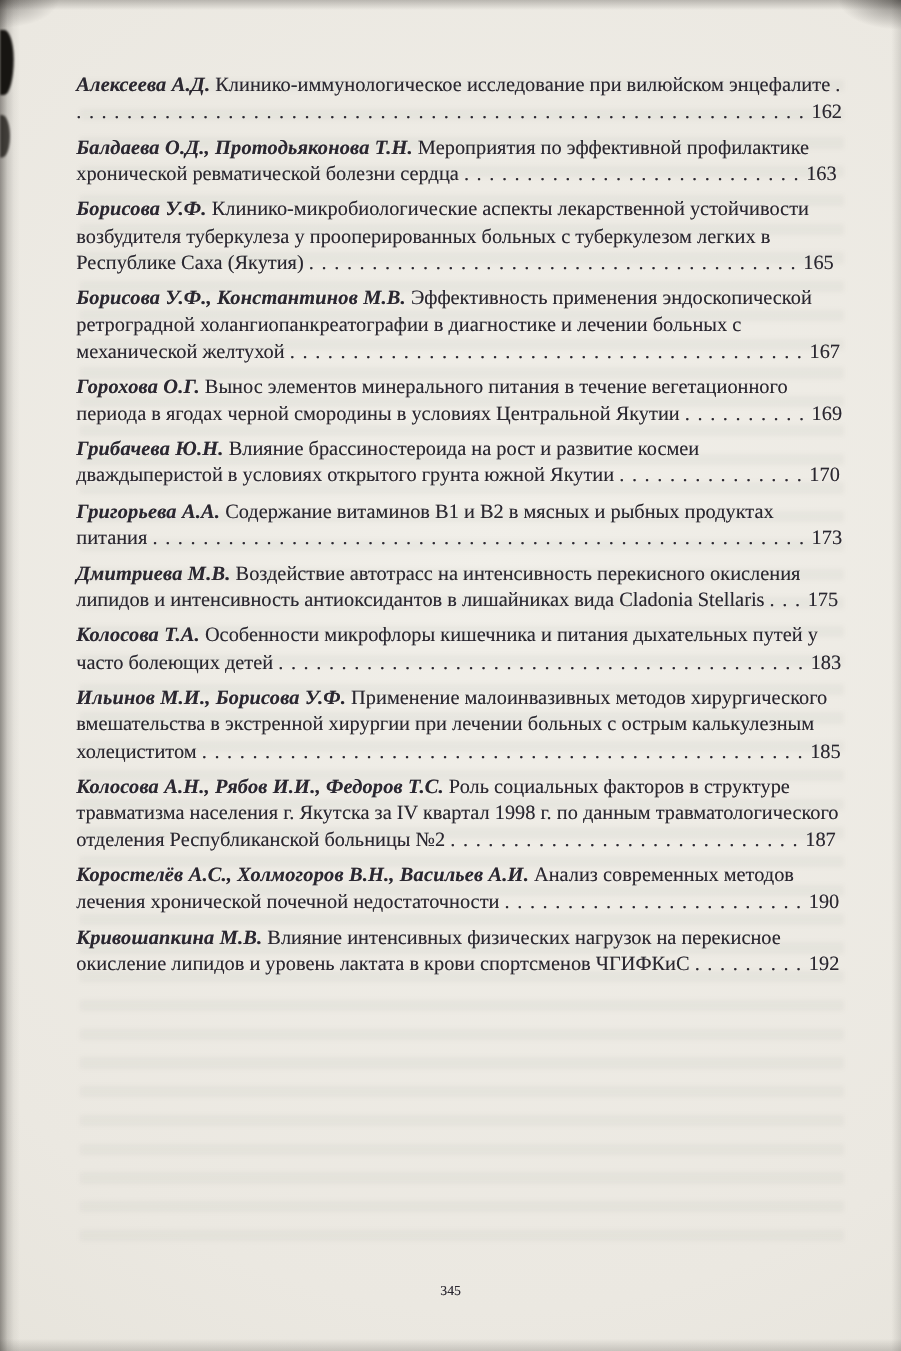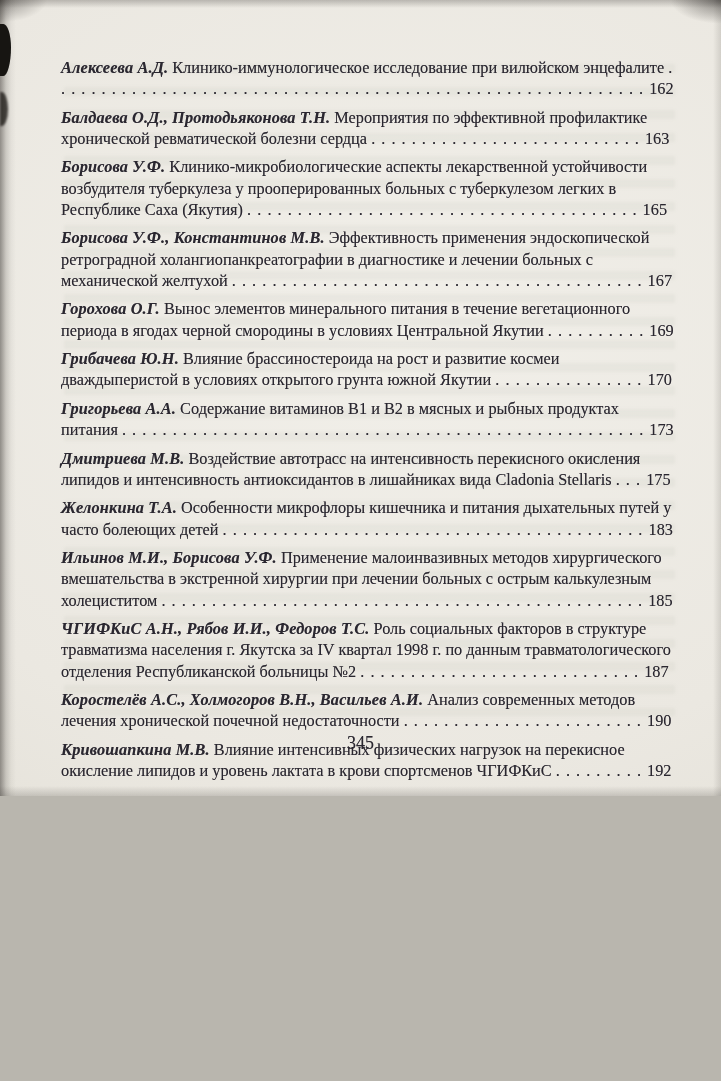--- a/index.html
+++ b/index.html
@@ -2,21 +2,21 @@
 <html lang="ru" style="--paper: #ebe8e1; --ink: #2a2730;"><head>
 <meta charset="utf-8">
 <style>
   * { box-sizing: border-box; }
   html, body { margin: 0; padding: 0; background: #b9b6ae; }
   body { width: 721px; height: 1081px; overflow: hidden; }
 
   .page {
     position: relative;
     width: 721px;
-    height: 796px;
+    height: 1081px;
     background-color: var(--paper, #ebe8e1);
     background-image: radial-gradient(140% 100% at 55% 42%,
       #f1efe9 0%, #ebe8e1 55%, #e3e0d7 85%, #dcd8cd 100%);
     font-family: "Liberation Serif", "DejaVu Serif", serif;
     color: var(--ink, #2a2730);
     overflow: hidden;
   }
 
   
   .edge-left {
@@ -86,21 +86,21 @@
     font-weight: bold;
     letter-spacing: 0.15px;
   }
   .leader { word-spacing: 2px; }
   .pagenum { padding-left: 2px; }
 
   .footer {
     position: absolute;
     left: 0; right: 0; bottom: 42px;
     text-align: center;
-    font-size: 18px;
+    font-size: 11px;
     text-shadow: 0 0 0.4px rgba(42,39,48,0.45);
   }
 </style>
 </head>
 <body>
 
 <div class="page">
 
   <div class="bleed"></div>
   <div class="edge-left"></div>
@@ -155,33 +155,33 @@
     <span class="leader"> . . . . . . . . . . . . . . . . . . . . . . . . . . . . . . . . . . . . . . . . . . . . . . . . . . . .</span>
     <span class="pagenum">173</span>
   </p>
       <p class="entry">
     <span class="authors">Дмитриева М.В.</span>
     <span class="title">Воздействие автотрасс на интенсивность перекисного окисления липидов и интенсивность антиоксидантов в лишайниках вида Cladonia Stellaris</span>
     <span class="leader"> . . .</span>
     <span class="pagenum">175</span>
   </p>
       <p class="entry">
-    <span class="authors">Желонкина Т.А.</span>
+    <span class="authors">Колосова Т.А.</span>
     <span class="title">Особенности микрофлоры кишечника и питания дыхательных путей у часто болеющих детей</span>
     <span class="leader"> . . . . . . . . . . . . . . . . . . . . . . . . . . . . . . . . . . . . . . . . . .</span>
     <span class="pagenum">183</span>
   </p>
       <p class="entry">
     <span class="authors">Ильинов М.И., Борисова У.Ф.</span>
     <span class="title">Применение малоинвазивных методов хирургического вмешательства в экстренной хирургии при лечении больных с острым калькулезным холециститом</span>
     <span class="leader"> . . . . . . . . . . . . . . . . . . . . . . . . . . . . . . . . . . . . . . . . . . . . . . . .</span>
     <span class="pagenum">185</span>
   </p>
       <p class="entry">
-    <span class="authors">ЧГИФКиС А.Н., Рябов И.И., Федоров Т.С.</span>
+    <span class="authors">Колосова А.Н., Рябов И.И., Федоров Т.С.</span>
     <span class="title">Роль социальных факторов в структуре травматизма населения г. Якутска за IV квартал 1998 г. по данным травматологического отделения Республиканской больницы №2</span>
     <span class="leader"> . . . . . . . . . . . . . . . . . . . . . . . . . . . .</span>
     <span class="pagenum">187</span>
   </p>
       <p class="entry">
     <span class="authors">Коростелёв А.С., Холмогоров В.Н., Васильев А.И.</span>
     <span class="title">Анализ современных методов лечения хронической почечной недостаточности</span>
     <span class="leader"> . . . . . . . . . . . . . . . . . . . . . . . .</span>
     <span class="pagenum">190</span>
   </p>

